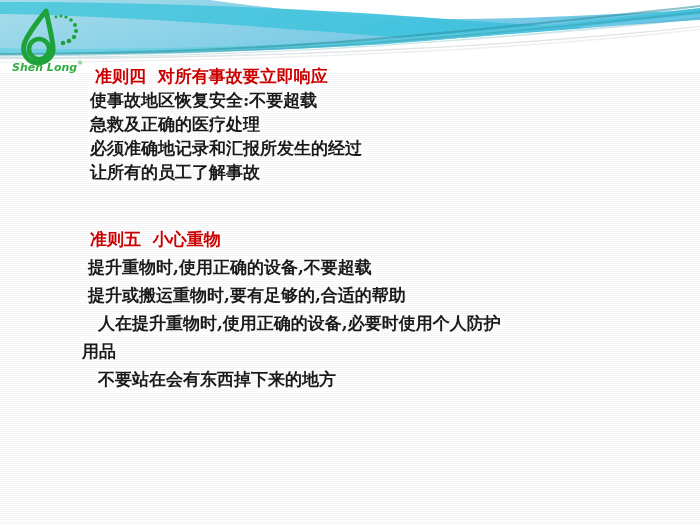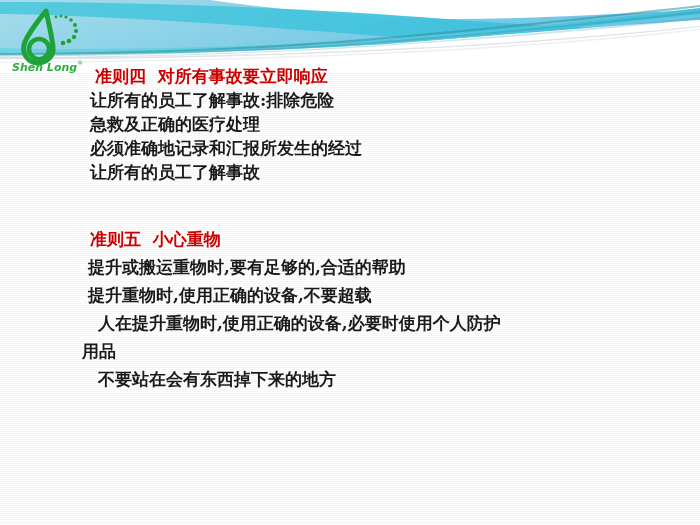--- a/index.html
+++ b/index.html
@@ -174,28 +174,28 @@
         <circle cx="55" cy="38" r="2.3"></circle>
       </g>
 
       <text x="4" y="66" font-family="DejaVu Sans, Liberation Sans, sans-serif" font-size="11" font-weight="bold" font-style="italic" fill="#2fae3f">Shen Long</text>
       <text x="69" y="60" font-family="DejaVu Sans, Liberation Sans, sans-serif" font-size="6" fill="#2fae3f">®</text>
     </svg>
   </div>
 
   <div class="block" id="block-1">
     <div class="heading">准则四  对所有事故要立即响应</div>
-    <div class="body-line">让所有的员工了解事故:排除危险</div>
+    <div class="body-line">使事故地区恢复安全:不要超载</div>
     <div class="body-line">急救及正确的医疗处理</div>
     <div class="body-line">必须准确地记录和汇报所发生的经过</div>
     <div class="body-line">让所有的员工了解事故</div>
   </div>
 
   <div class="block" id="block-2">
     <div class="heading">准则五  小心重物</div>
+    <div class="body-line">提升重物时,使用正确的设备,不要超载</div>
     <div class="body-line">提升或搬运重物时,要有足够的,合适的帮助</div>
-    <div class="body-line">提升重物时,使用正确的设备,不要超载</div>
     <div class="body-line indented"> 人在提升重物时,使用正确的设备,必要时使用个人防护</div>
     <div class="body-line continuation">用品</div>
     <div class="body-line indented"> 不要站在会有东西掉下来的地方</div>
   </div>
 
 </div>
 
 </body></html>

